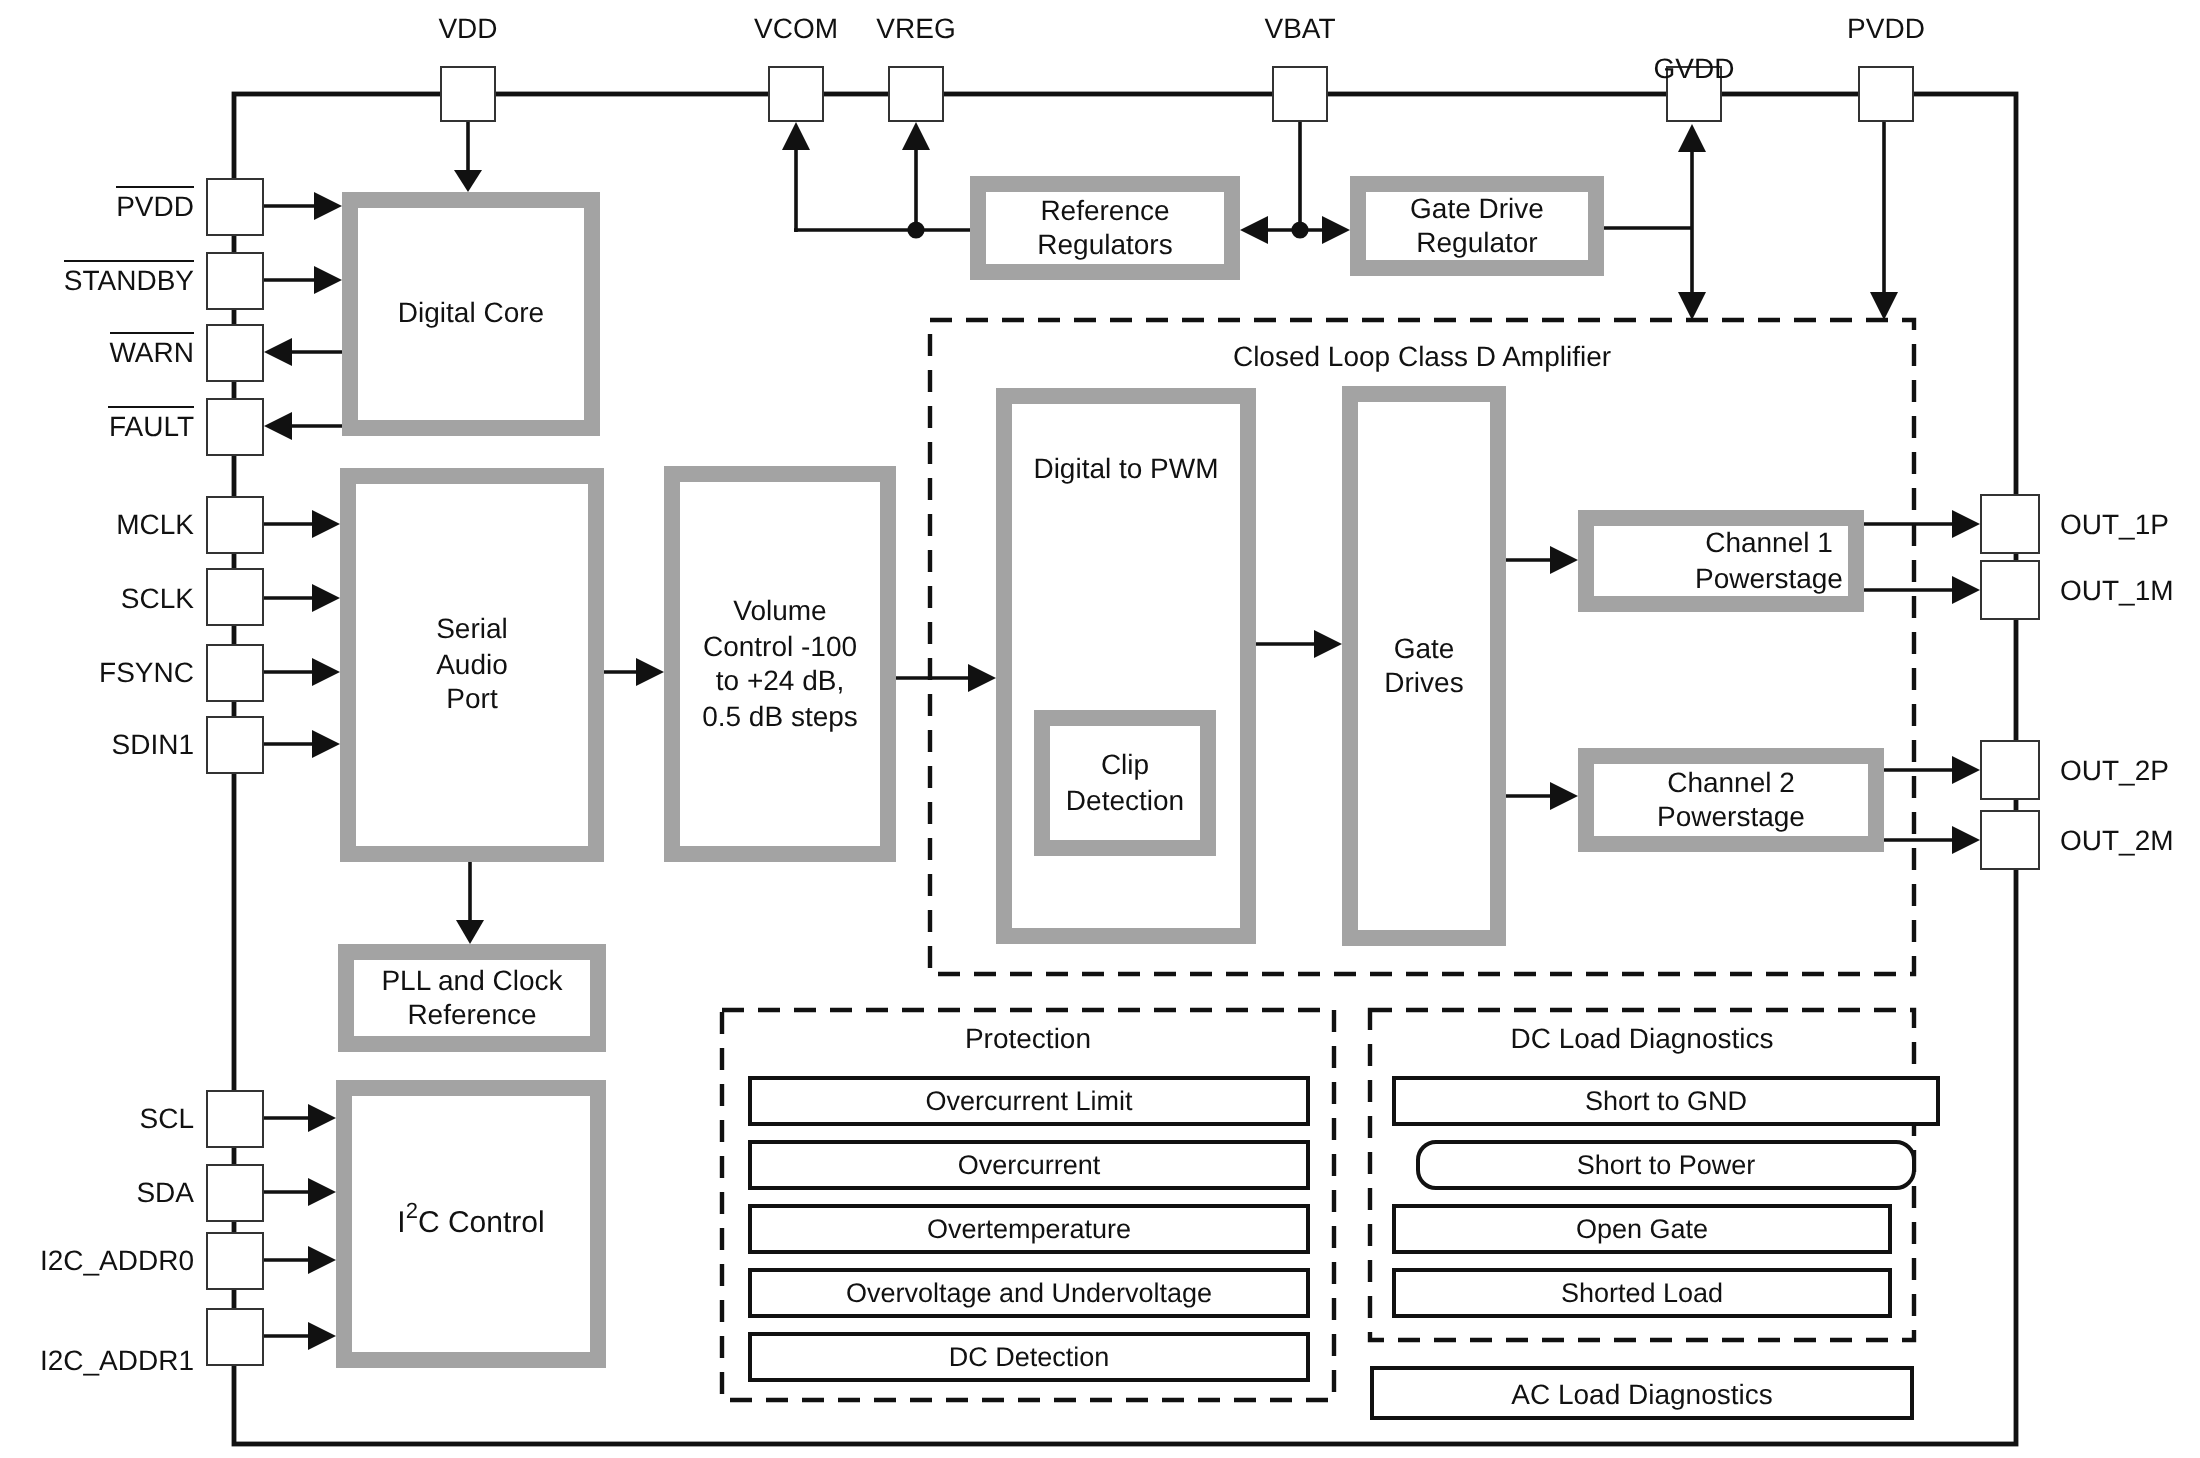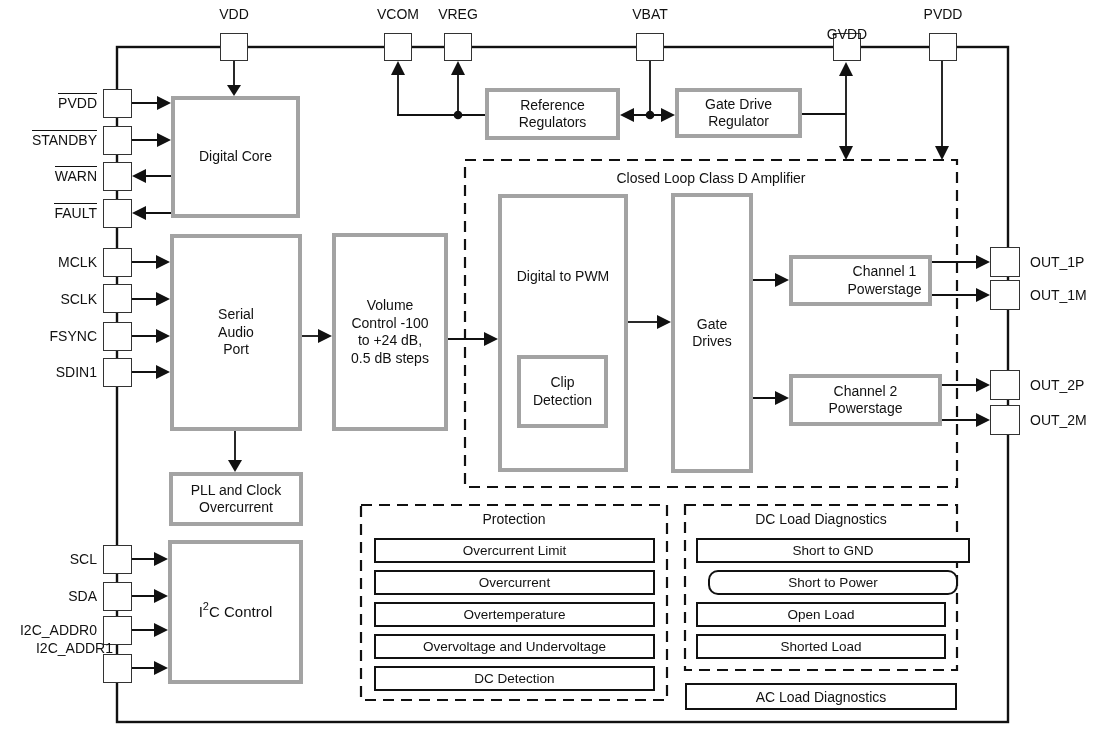--- a/index.html
+++ b/index.html
@@ -1,22 +1,22 @@
 <!DOCTYPE html>
 <html><head>
 <meta charset="utf-8">
 <style>
   html,body{margin:0;padding:0;background:#fff;}
   .canvas{position:relative;width:1100px;height:729px;background:#fff;
           font-family:"Liberation Sans",sans-serif;color:#111;overflow:hidden;}
   svg.layer{position:absolute;left:0;top:0;}
-  .block{position:absolute;background:#fff;border:4px solid #a3a3a3;box-sizing:border-box;
+  .block{position:absolute;background:#fff;border:8px solid #a3a3a3;box-sizing:border-box;
          display:flex;align-items:center;justify-content:center;text-align:center;
          white-space:pre-line;font-size:14px;line-height:1.25;}
-  .block.top-text{align-items:flex-start;padding-top:70px;}
+  .block.top-text{align-items:flex-start;padding-top:24px;}
   .grouptitle{position:absolute;text-align:center;font-size:14px;}
   .row{position:absolute;background:#fff;border:2px solid #111;box-sizing:border-box;
        display:flex;align-items:center;justify-content:center;font-size:13.5px;}
   .pin{position:absolute;background:#fff;border:1.6px solid #333;box-sizing:border-box;}
   .pinlabel{position:absolute;font-size:14px;line-height:16px;}
   .pinlabel.right-align{text-align:right;}
   .pinlabel.center-align{text-align:center;}
   .ovl span{border-top:1.6px solid #111;padding-top:1px;}
   .sup{font-size:11px;position:relative;top:-7px;}
 </style>
@@ -101,42 +101,42 @@
 Port</div>
   <div class="block" style="left:332px;top:233px;width:116px;height:198px;">Volume
 Control -100
 to +24 dB,
 0.5 dB steps</div>
   <div class="block" style="left:485px;top:88px;width:135px;height:52px;">Reference
 Regulators</div>
   <div class="block" style="left:675px;top:88px;width:127px;height:50px;">Gate Drive
 Regulator</div>
   <div class="block" style="left:169px;top:472px;width:134px;height:54px;">PLL and Clock
-Overcurrent</div>
+Reference</div>
   <div class="block" style="left:168px;top:540px;width:135px;height:144px;font-size:15px;"><span><span>I</span><span class="sup">2</span><span>C Control</span></span></div>
 
   <div class="block top-text" style="left:498px;top:194px;width:130px;height:278px;">Digital to PWM</div>
   <div class="block" style="left:517px;top:355px;width:91px;height:73px;">Clip
 Detection</div>
   <div class="block" style="left:671px;top:193px;width:82px;height:280px;">Gate
 Drives</div>
   <div class="block" style="left:789px;top:255px;width:143px;height:51px;padding-left:48px;">Channel 1
 Powerstage</div>
   <div class="block" style="left:789px;top:374px;width:153px;height:52px;">Channel 2
 Powerstage</div>
 
   <div class="row" style="left:374px;top:538px;width:281px;height:25px;">Overcurrent Limit</div>
   <div class="row" style="left:374px;top:570px;width:281px;height:25px;">Overcurrent</div>
   <div class="row" style="left:374px;top:602px;width:281px;height:25px;">Overtemperature</div>
   <div class="row" style="left:374px;top:634px;width:281px;height:25px;">Overvoltage and Undervoltage</div>
   <div class="row" style="left:374px;top:666px;width:281px;height:25px;">DC Detection</div>
 
   <div class="row" style="left:696px;top:538px;width:274px;height:25px;">Short to GND</div>
   <div class="row" style="left:708px;top:570px;width:250px;height:25px;border-radius:10px;">Short to Power</div>
-  <div class="row" style="left:696px;top:602px;width:250px;height:25px;">Open Load</div>
+  <div class="row" style="left:696px;top:602px;width:250px;height:25px;">Open Gate</div>
   <div class="row" style="left:696px;top:634px;width:250px;height:25px;">Shorted Load</div>
 
   <div class="row" style="left:685px;top:683px;width:272px;height:27px;font-size:14px;">AC Load Diagnostics</div>
 
   <div class="pin" style="left:220px;top:33px;width:28px;height:28px;"></div>
   <div class="pin" style="left:384px;top:33px;width:28px;height:28px;"></div>
   <div class="pin" style="left:444px;top:33px;width:28px;height:28px;"></div>
   <div class="pin" style="left:636px;top:33px;width:28px;height:28px;"></div>
   <div class="pin" style="left:833px;top:33px;width:28px;height:28px;"></div>
   <div class="pin" style="left:929px;top:33px;width:28px;height:28px;"></div>
@@ -164,21 +164,21 @@
   <div class="pinlabel right-align ovl" style="left:0;top:132px;width:97px;"><span>STANDBY</span></div>
   <div class="pinlabel right-align ovl" style="left:0;top:168px;width:97px;"><span>WARN</span></div>
   <div class="pinlabel right-align ovl" style="left:0;top:205px;width:97px;"><span>FAULT</span></div>
   <div class="pinlabel right-align" style="left:0;top:254px;width:97px;">MCLK</div>
   <div class="pinlabel right-align" style="left:0;top:291px;width:97px;">SCLK</div>
   <div class="pinlabel right-align" style="left:0;top:328px;width:97px;">FSYNC</div>
   <div class="pinlabel right-align" style="left:0;top:364px;width:97px;">SDIN1</div>
   <div class="pinlabel right-align" style="left:0;top:551px;width:97px;">SCL</div>
   <div class="pinlabel right-align" style="left:0;top:588px;width:97px;">SDA</div>
   <div class="pinlabel right-align" style="left:0;top:622px;width:97px;">I2C_ADDR0</div>
-  <div class="pinlabel right-align" style="left:0;top:640px;width:97px;margin-left:16px;">I2C_ADDR1</div>
+  <div class="pinlabel right-align" style="left:0;top:672px;width:97px;">I2C_ADDR1</div>
 
   <div class="pin" style="left:990px;top:247px;width:30px;height:30px;"></div>
   <div class="pin" style="left:990px;top:280px;width:30px;height:30px;"></div>
   <div class="pin" style="left:990px;top:370px;width:30px;height:30px;"></div>
   <div class="pin" style="left:990px;top:405px;width:30px;height:30px;"></div>
   <div class="pinlabel" style="left:1030px;top:254px;">OUT_1P</div>
   <div class="pinlabel" style="left:1030px;top:287px;">OUT_1M</div>
   <div class="pinlabel" style="left:1030px;top:377px;">OUT_2P</div>
   <div class="pinlabel" style="left:1030px;top:412px;">OUT_2M</div>
 

